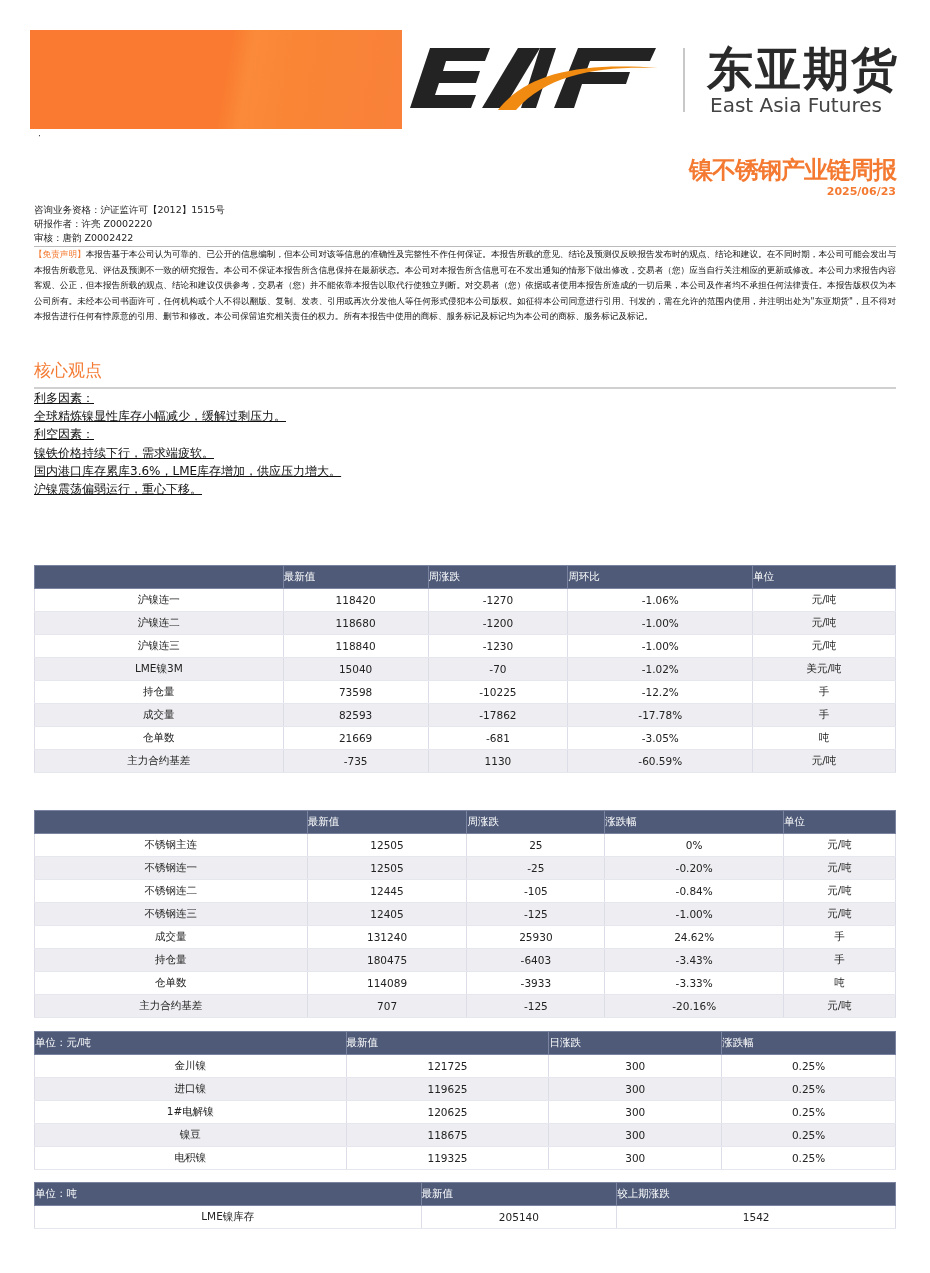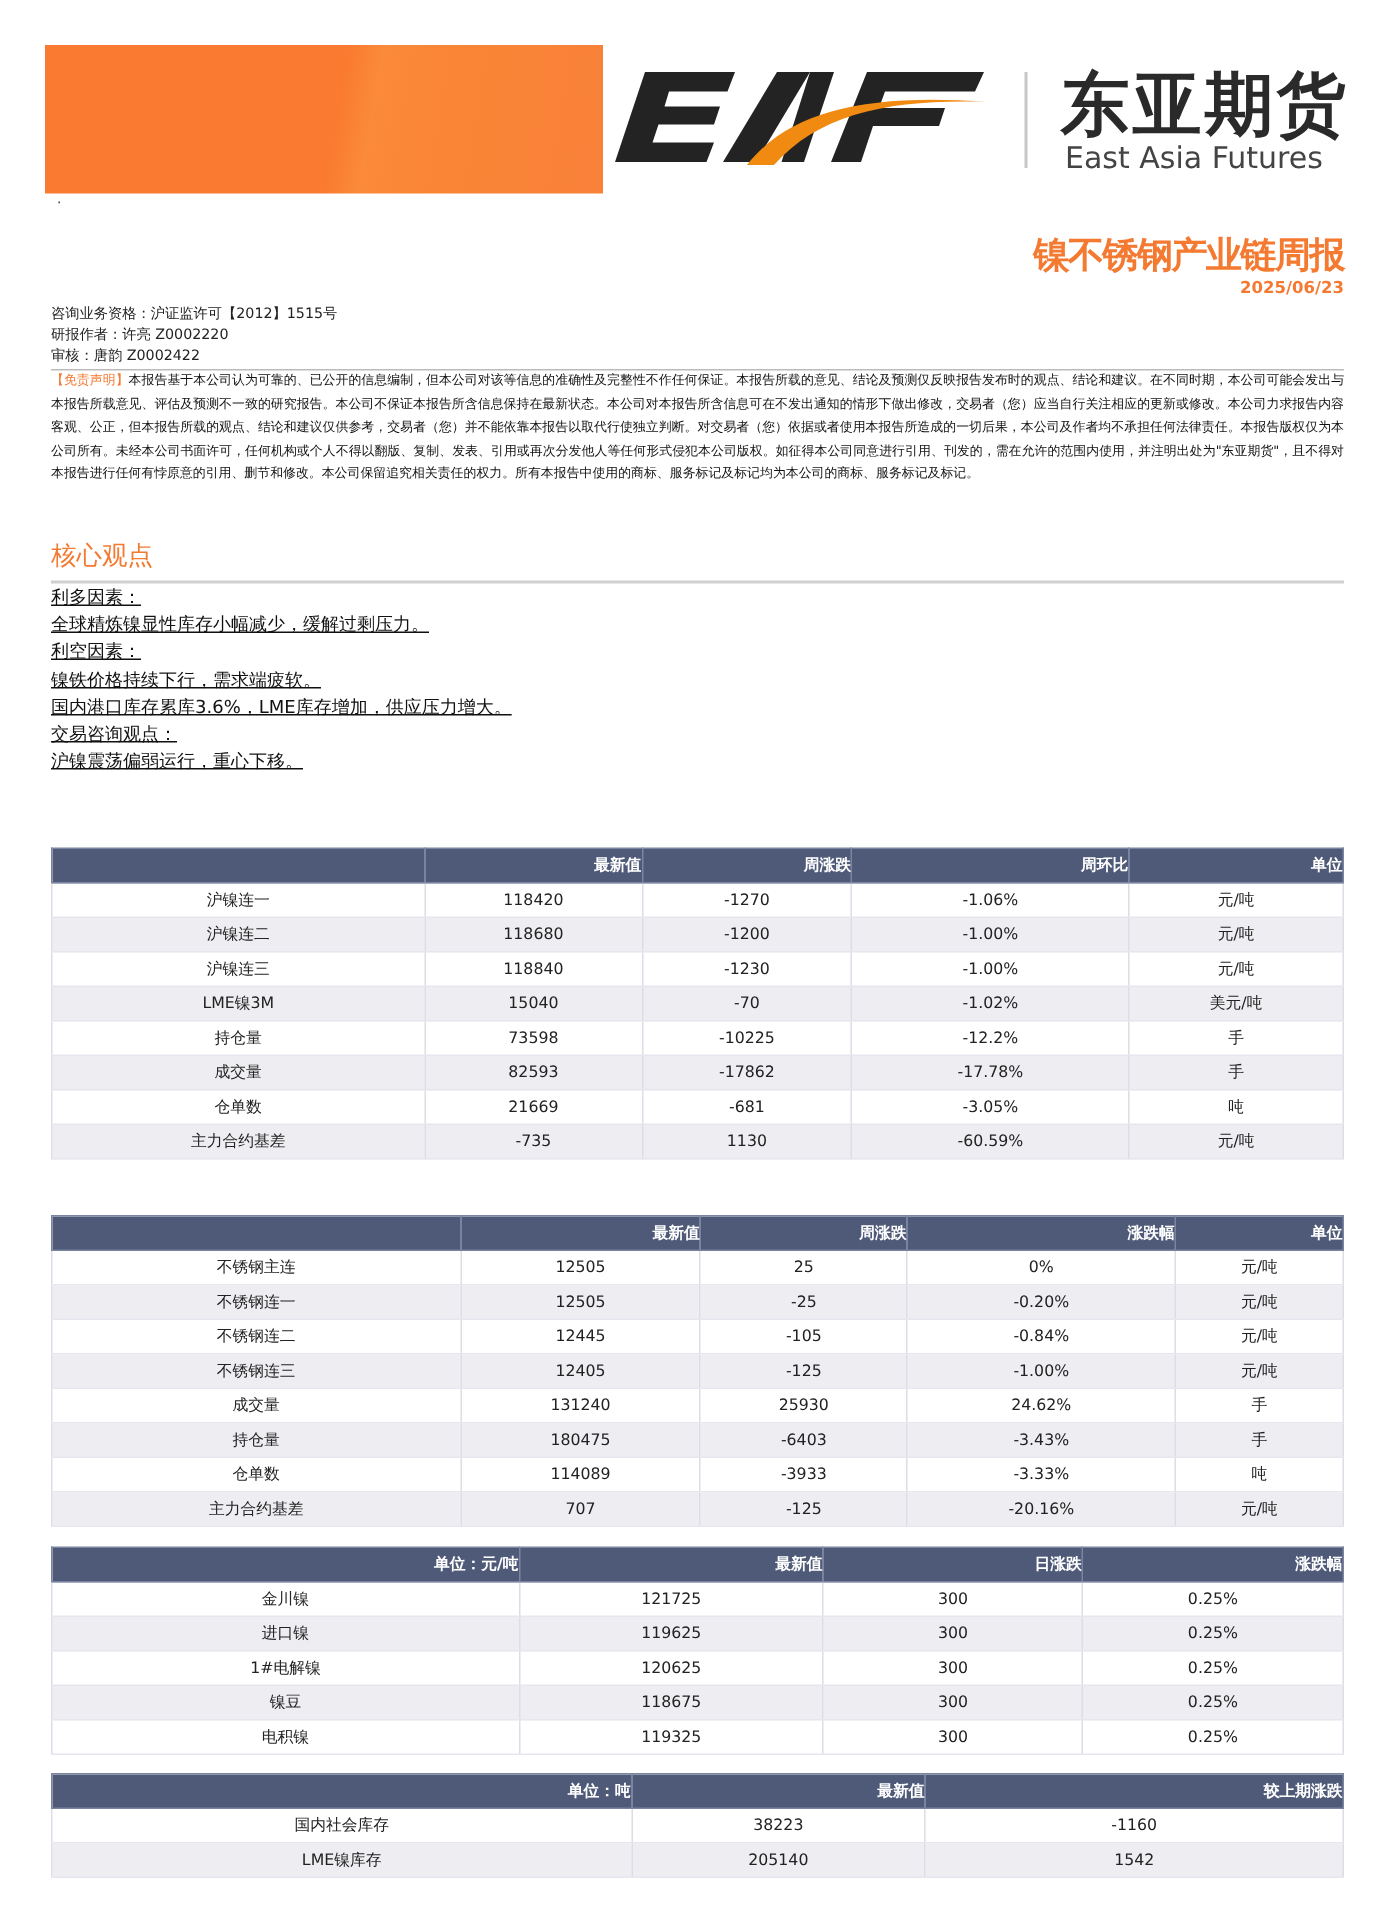--- a/index.html
+++ b/index.html
@@ -25,21 +25,21 @@
   .meta { position: absolute; left: 34px; top: 203px; font-size: 9.5px; line-height: 14px; color: #222; }
   .meta-divider { position: absolute; left: 34px; top: 246px; width: 862px; height: 1px; background: #bbb; }
   .disclaimer { position: absolute; left: 34px; top: 247px; width: 862px; font-size: 8.6px; line-height: 15.6px; color: #111; text-align: justify; }
   .disclaimer .tag { color: #f47a32; font-weight: normal; }
 
   .section-title { position: absolute; left: 34px; top: 359px; font-size: 17px; font-weight: normal; color: #f47a32; }
   .section-rule { position: absolute; left: 34px; top: 387px; width: 862px; height: 2px; background: #d0d0d0; }
   .core { position: absolute; left: 34px; top: 389px; font-size: 12px; line-height: 18.2px; color: #111; text-decoration: underline; }
 
   table.dt { position: absolute; left: 34px; width: 862px; border-collapse: collapse; font-size: 10.5px; color: #222; }
-  table.dt th { background: #4e5a78; color: #fff; font-weight: bold; height: 23px; border: 1px solid #7a84a0; text-align: right; }
+  table.dt th { background: #4e5a78; color: #fff; font-weight: normal; height: 23px; border: 1px solid #7a84a0; text-align: left; }
   table.dt td { height: 23px; text-align: center; border-left: 1px solid #dcdde6; border-right: 1px solid #dcdde6; border-bottom: 1px solid #e6e7ee; }
   table.dt tbody tr:nth-child(odd) td { background: #ffffff; }
   table.dt tbody tr:nth-child(even) td { background: #eeeef2; }
   #t1 { top: 565px; }
   #t2 { top: 810px; }
   #t3 { top: 1031px; }
   #t4 { top: 1182px; }
 </style>
 </head>
 <body>
@@ -79,21 +79,20 @@
 </div>
 
 <div class="section-title">核心观点</div>
 <div class="section-rule"></div>
 <div class="core">
   <div>利多因素：</div>
   <div>全球精炼镍显性库存小幅减少，缓解过剩压力。</div>
   <div>利空因素：</div>
   <div>镍铁价格持续下行，需求端疲软。</div>
   <div>国内港口库存累库3.6%，LME库存增加，供应压力增大。</div>
-  <div>交易咨询观点：</div>
   <div>沪镍震荡偏弱运行，重心下移。</div>
 </div>
 
 <table class="dt" id="t1">
   <colgroup>
       <col style="width:249px">
       <col style="width:145px">
       <col style="width:140px">
       <col style="width:185px">
       <col style="width:143px">
@@ -298,23 +297,18 @@
     </colgroup>
 <thead>
       <tr>
         <th>单位：吨</th>
         <th>最新值</th>
         <th>较上期涨跌</th>
       </tr>
     </thead>
     <tbody>
       <tr>
-        <td>国内社会库存</td>
-        <td>38223</td>
-        <td>-1160</td>
-      </tr>
-      <tr>
         <td>LME镍库存</td>
         <td>205140</td>
         <td>1542</td>
       </tr>
     </tbody>
   </table>
 
 </body></html>

